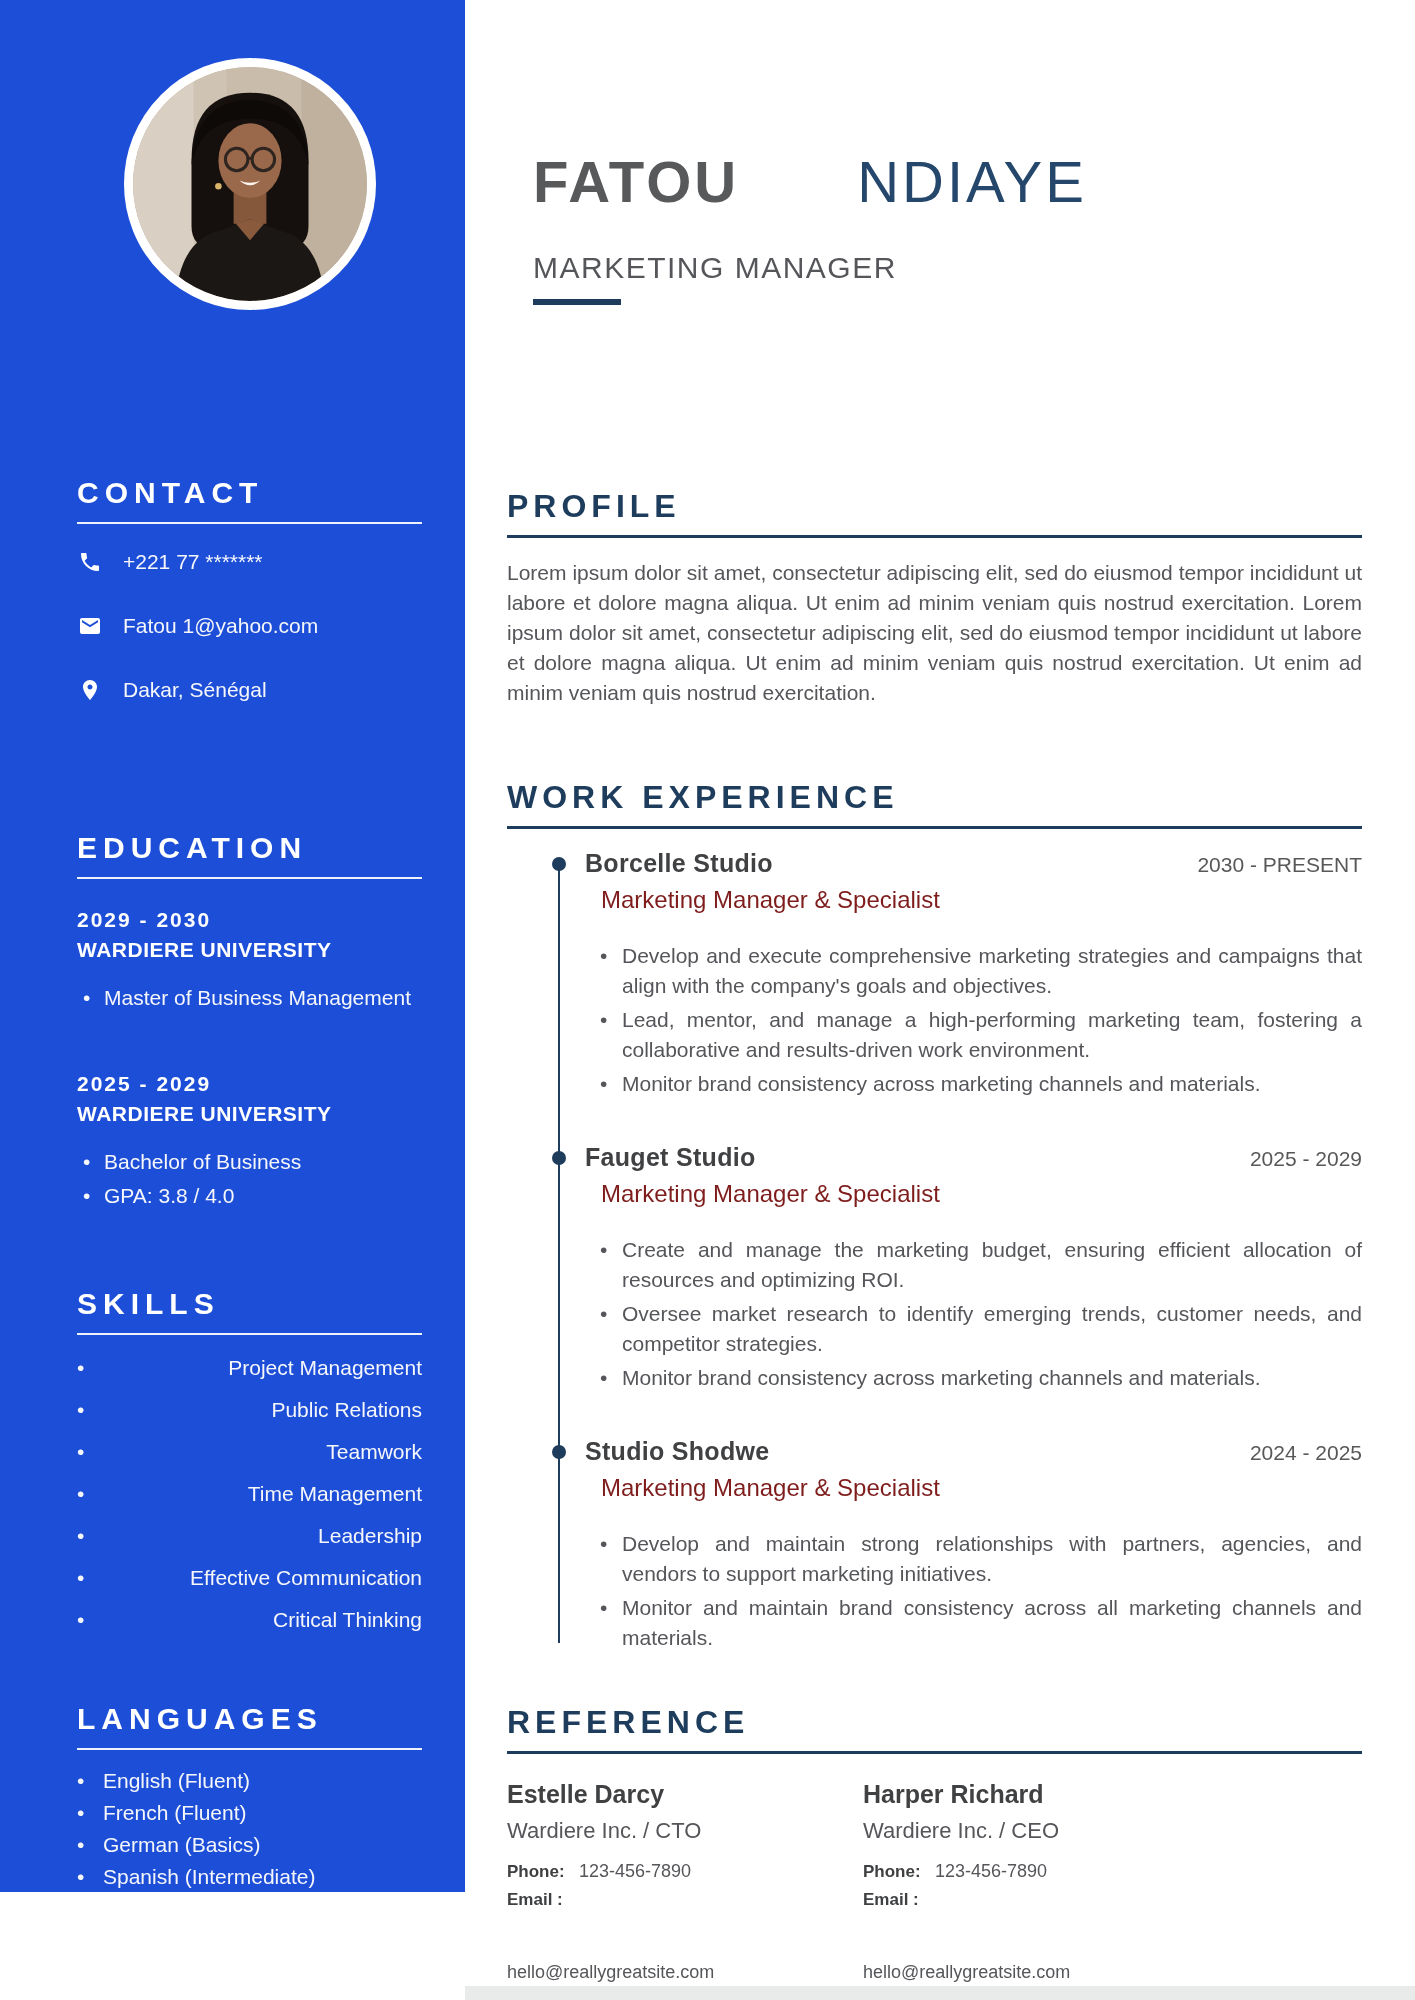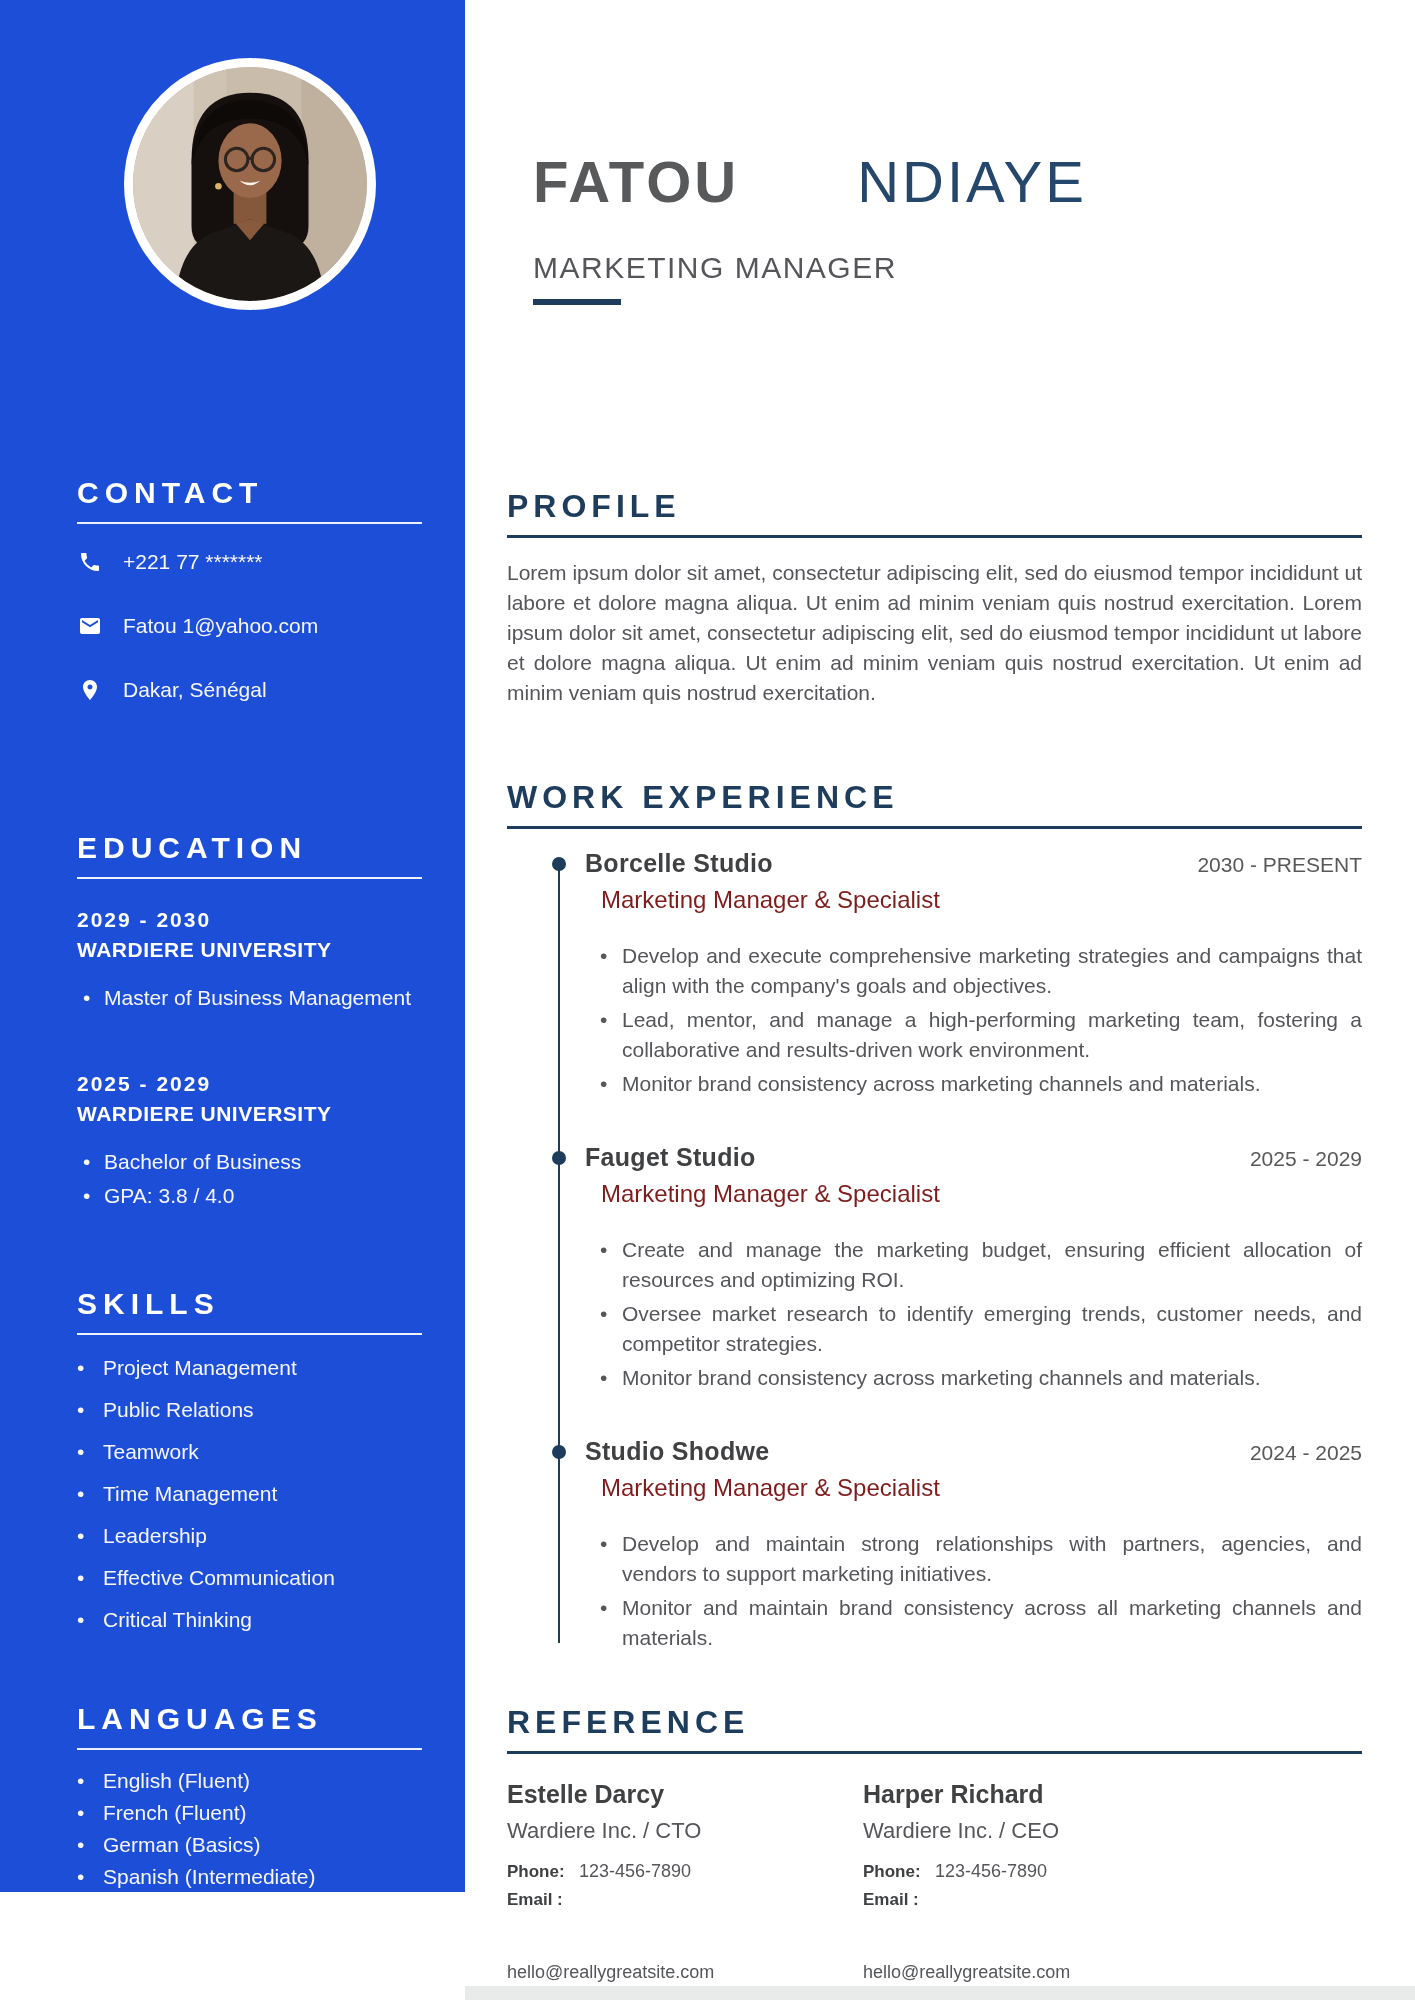--- a/index.html
+++ b/index.html
@@ -25,21 +25,21 @@
   .edu-entry1{margin-top:28px;}
   .edu-entry2{margin-top:56px;}
   .edu-dates{font-size:21px;font-weight:bold;letter-spacing:2px;line-height:26px;}
   .edu-school{font-size:21px;font-weight:bold;line-height:26px;margin-top:4px;letter-spacing:.5px;}
   .s-list{list-style:none;margin:0;padding:0;}
   .edu-list{margin-top:18px;}
   .edu-list li{position:relative;padding-left:27px;font-size:21px;line-height:34px;color:#f5f7fa;}
   .edu-list li::before{content:"•";position:absolute;left:6px;color:#f5f7fa;}
 
   .skills-section{margin-top:74px;}
-  .skills-list{margin-top:22px;}
+  .skills-list{margin-top:22px;text-align:right;}
   .skills-list li{position:relative;padding-left:26px;font-size:21px;line-height:22px;margin-bottom:20px;color:#f5f7fa;}
   .skills-list li::before{content:"•";position:absolute;left:0;color:#f5f7fa;}
 
   .lang-section{margin-top:71px;}
   .lang-list{margin-top:20px;}
   .lang-list li{position:relative;padding-left:26px;font-size:21px;line-height:22px;margin-bottom:10px;color:#f5f7fa;}
   .lang-list li::before{content:"•";position:absolute;left:0;color:#f5f7fa;}
 
   
   .main{position:absolute;left:465px;top:0;width:950px;height:1760px;box-sizing:border-box;padding:0 53px 0 42px;}

